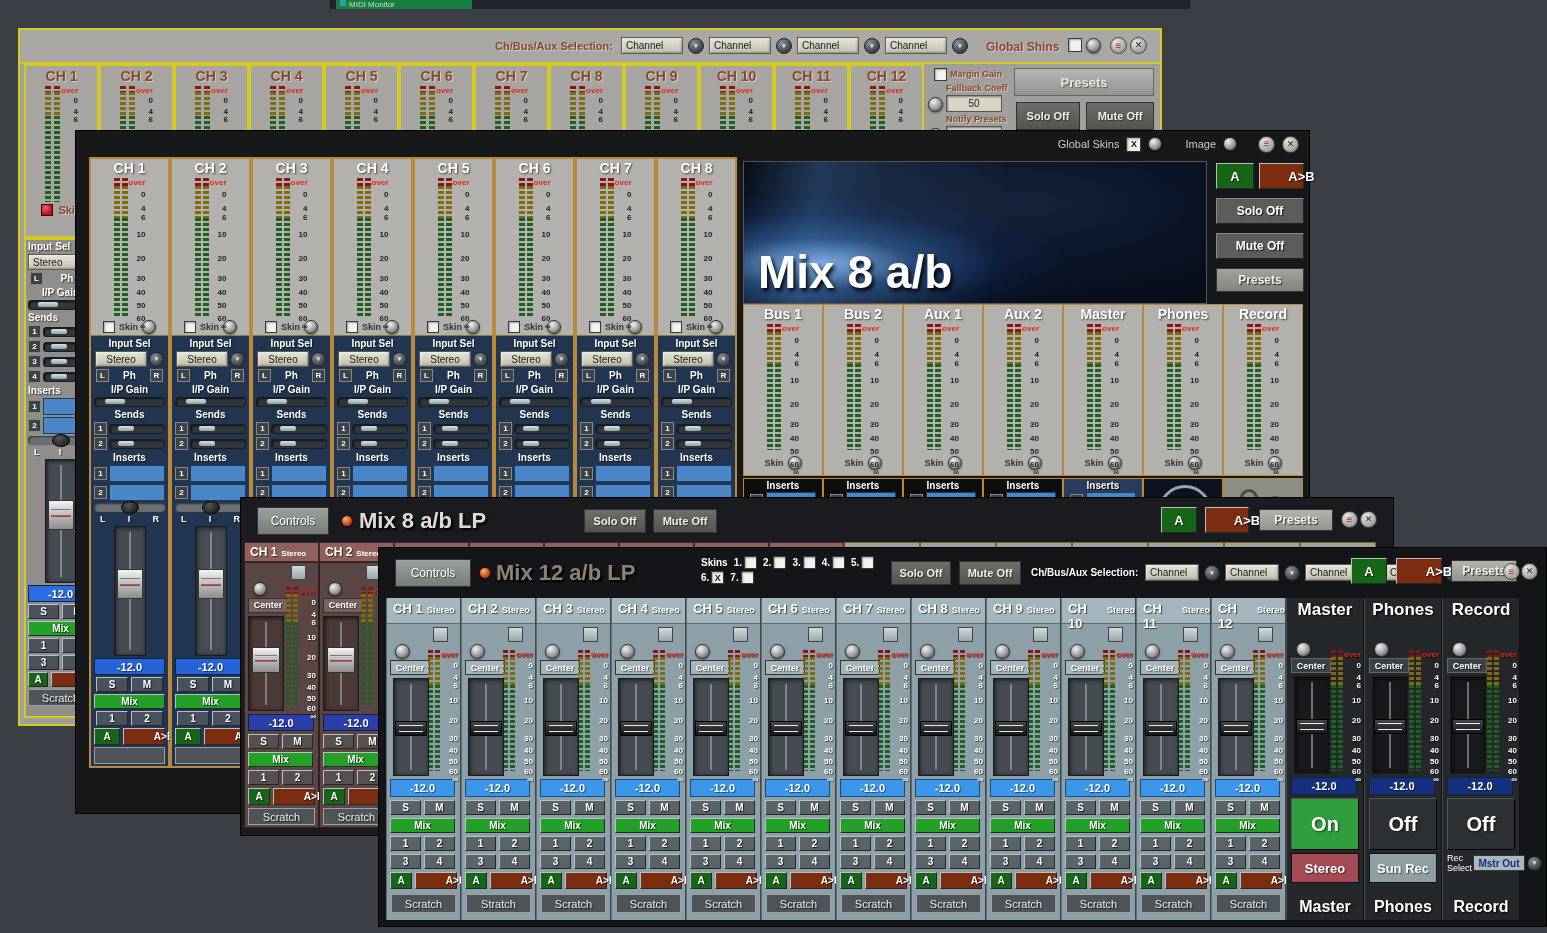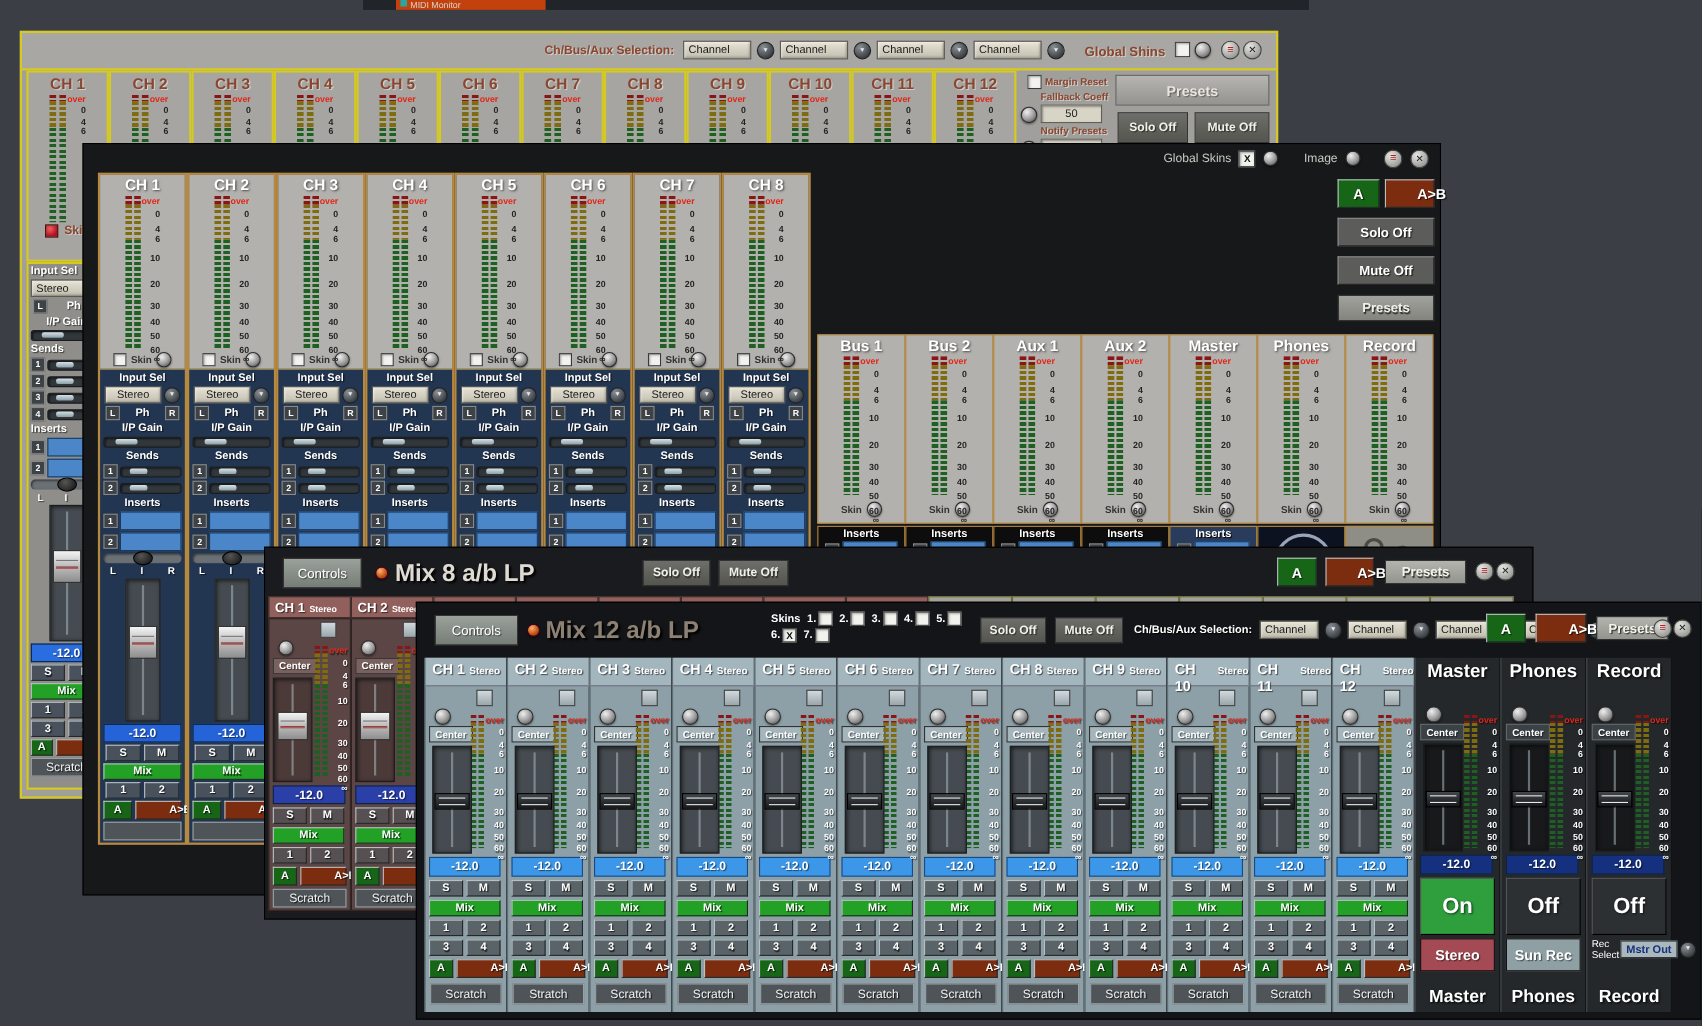--- a/index.html
+++ b/index.html
@@ -177,21 +177,21 @@
   .subbtn{height:28px;font-size:13px;font-weight:bold;color:#fff;display:flex;align-items:center;justify-content:center;border:1px solid #111;text-shadow:1px 1px 1px #0008;}
   .sub-red{background:#a34a55;} .sub-gray{background:#8fa0a4;}
   .recsel{display:none;gap:1px;align-items:center;}
   .w4m.rec .recsel{display:flex;}
   .reclbl{color:#fff;font-size:9px;}
   .recdd{display:flex;align-items:center;gap:2px;}
   .recbox{width:50px;height:14px;background:#a8b8bc;border:1px solid #333;color:#16307e;font-weight:bold;font-size:10px;display:flex;align-items:center;justify-content:center;}
   .mbottom{margin-top:auto;margin-bottom:4px;text-align:center;font-size:16px;font-weight:bold;color:#fff;text-shadow:1px 1px 2px #000;}
   
   #topfrag{left:330px;top:0;width:860px;height:9px;background:#212428;}
-  #toptab{position:absolute;left:6px;top:0;width:132px;height:9px;background:#c2410c;color:#d6d6d2;font-size:8px;display:flex;align-items:flex-start;gap:3px;padding-left:4px;overflow:hidden;margin-left:24px;}
+  #toptab{position:absolute;left:6px;top:0;width:132px;height:9px;background:#15803d;color:#d6d6d2;font-size:8px;display:flex;align-items:flex-start;gap:3px;padding-left:4px;overflow:hidden;}
   #toptab i{width:6px;height:6px;background:#2aa6a0;flex:none;}
 </style>
 </head>
 <body>
 
 <div id="screen">
 
   <div id="topfrag" class="abs">
     <div id="toptab">
       <i></i>
@@ -545,21 +545,21 @@
           </div>
           <div class="w1skinrow">
             <span class="w1redbtn"></span>
             <span class="w1brown">Skin</span>
           </div>
         </div>
       </div>
 
     <div id="w1panel">
       <span class="cb abs" style="left:8px;top:2px;width:11px;height:11px;"></span>
-      <span class="plbl" style="left:24px;top:3px;">Margin Reset</span>
+      <span class="plbl" style="left:24px;top:3px;">Margin Gain</span>
       <span class="plbl" style="left:20px;top:17px;">Fallback Coeff</span>
       <span class="knob k13 abs" style="left:2px;top:31px;"></span>
       <span class="pvalbox" style="left:20px;top:29px;width:54px;height:15px;">50</span>
       <span class="plbl" style="left:20px;top:48px;">Notify Presets</span>
       <span class="knob k13 abs" style="left:2px;top:62px;"></span>
       <span class="pvalbox" style="left:20px;top:60px;width:54px;height:15px;"></span>
       <div id="w1presets" class="bigbtn">Presets</div>
       <div class="bigbtn graybtn" style="left:90px;top:36px;width:62px;height:26px;">Solo Off</div>
       <div class="bigbtn graybtn" style="left:160px;top:36px;width:66px;height:26px;">Mute Off</div>
     </div>
@@ -1477,20 +1477,23 @@
             </div>
             <div class="row2">
               <span class="btn w2btn half agreen" style="height:17px;">A</span>
               <span class="btn w2btn half arust" style="height:17px;">A&gt;B</span>
             </div>
             <div class="scr" style="height:15px;"></div>
           </div>
         </div>
       </div>
 
+    <div id="w2banner">
+      <span class="btitle">Mix 8 a/b</span>
+    </div>
 
     <div id="w2side">
       <div class="pair">
         <span class="btn agreen" style="width:38px;height:26px;font-size:13px;">A</span>
         <span class="btn arust" style="width:45px;height:26px;font-size:13px;">A&gt;B</span>
       </div>
       <span class="btn sbtn w2gray">Solo Off</span>
       <span class="btn sbtn w2gray">Mute Off</span>
       <span class="btn w2presets">Presets</span>
     </div>

